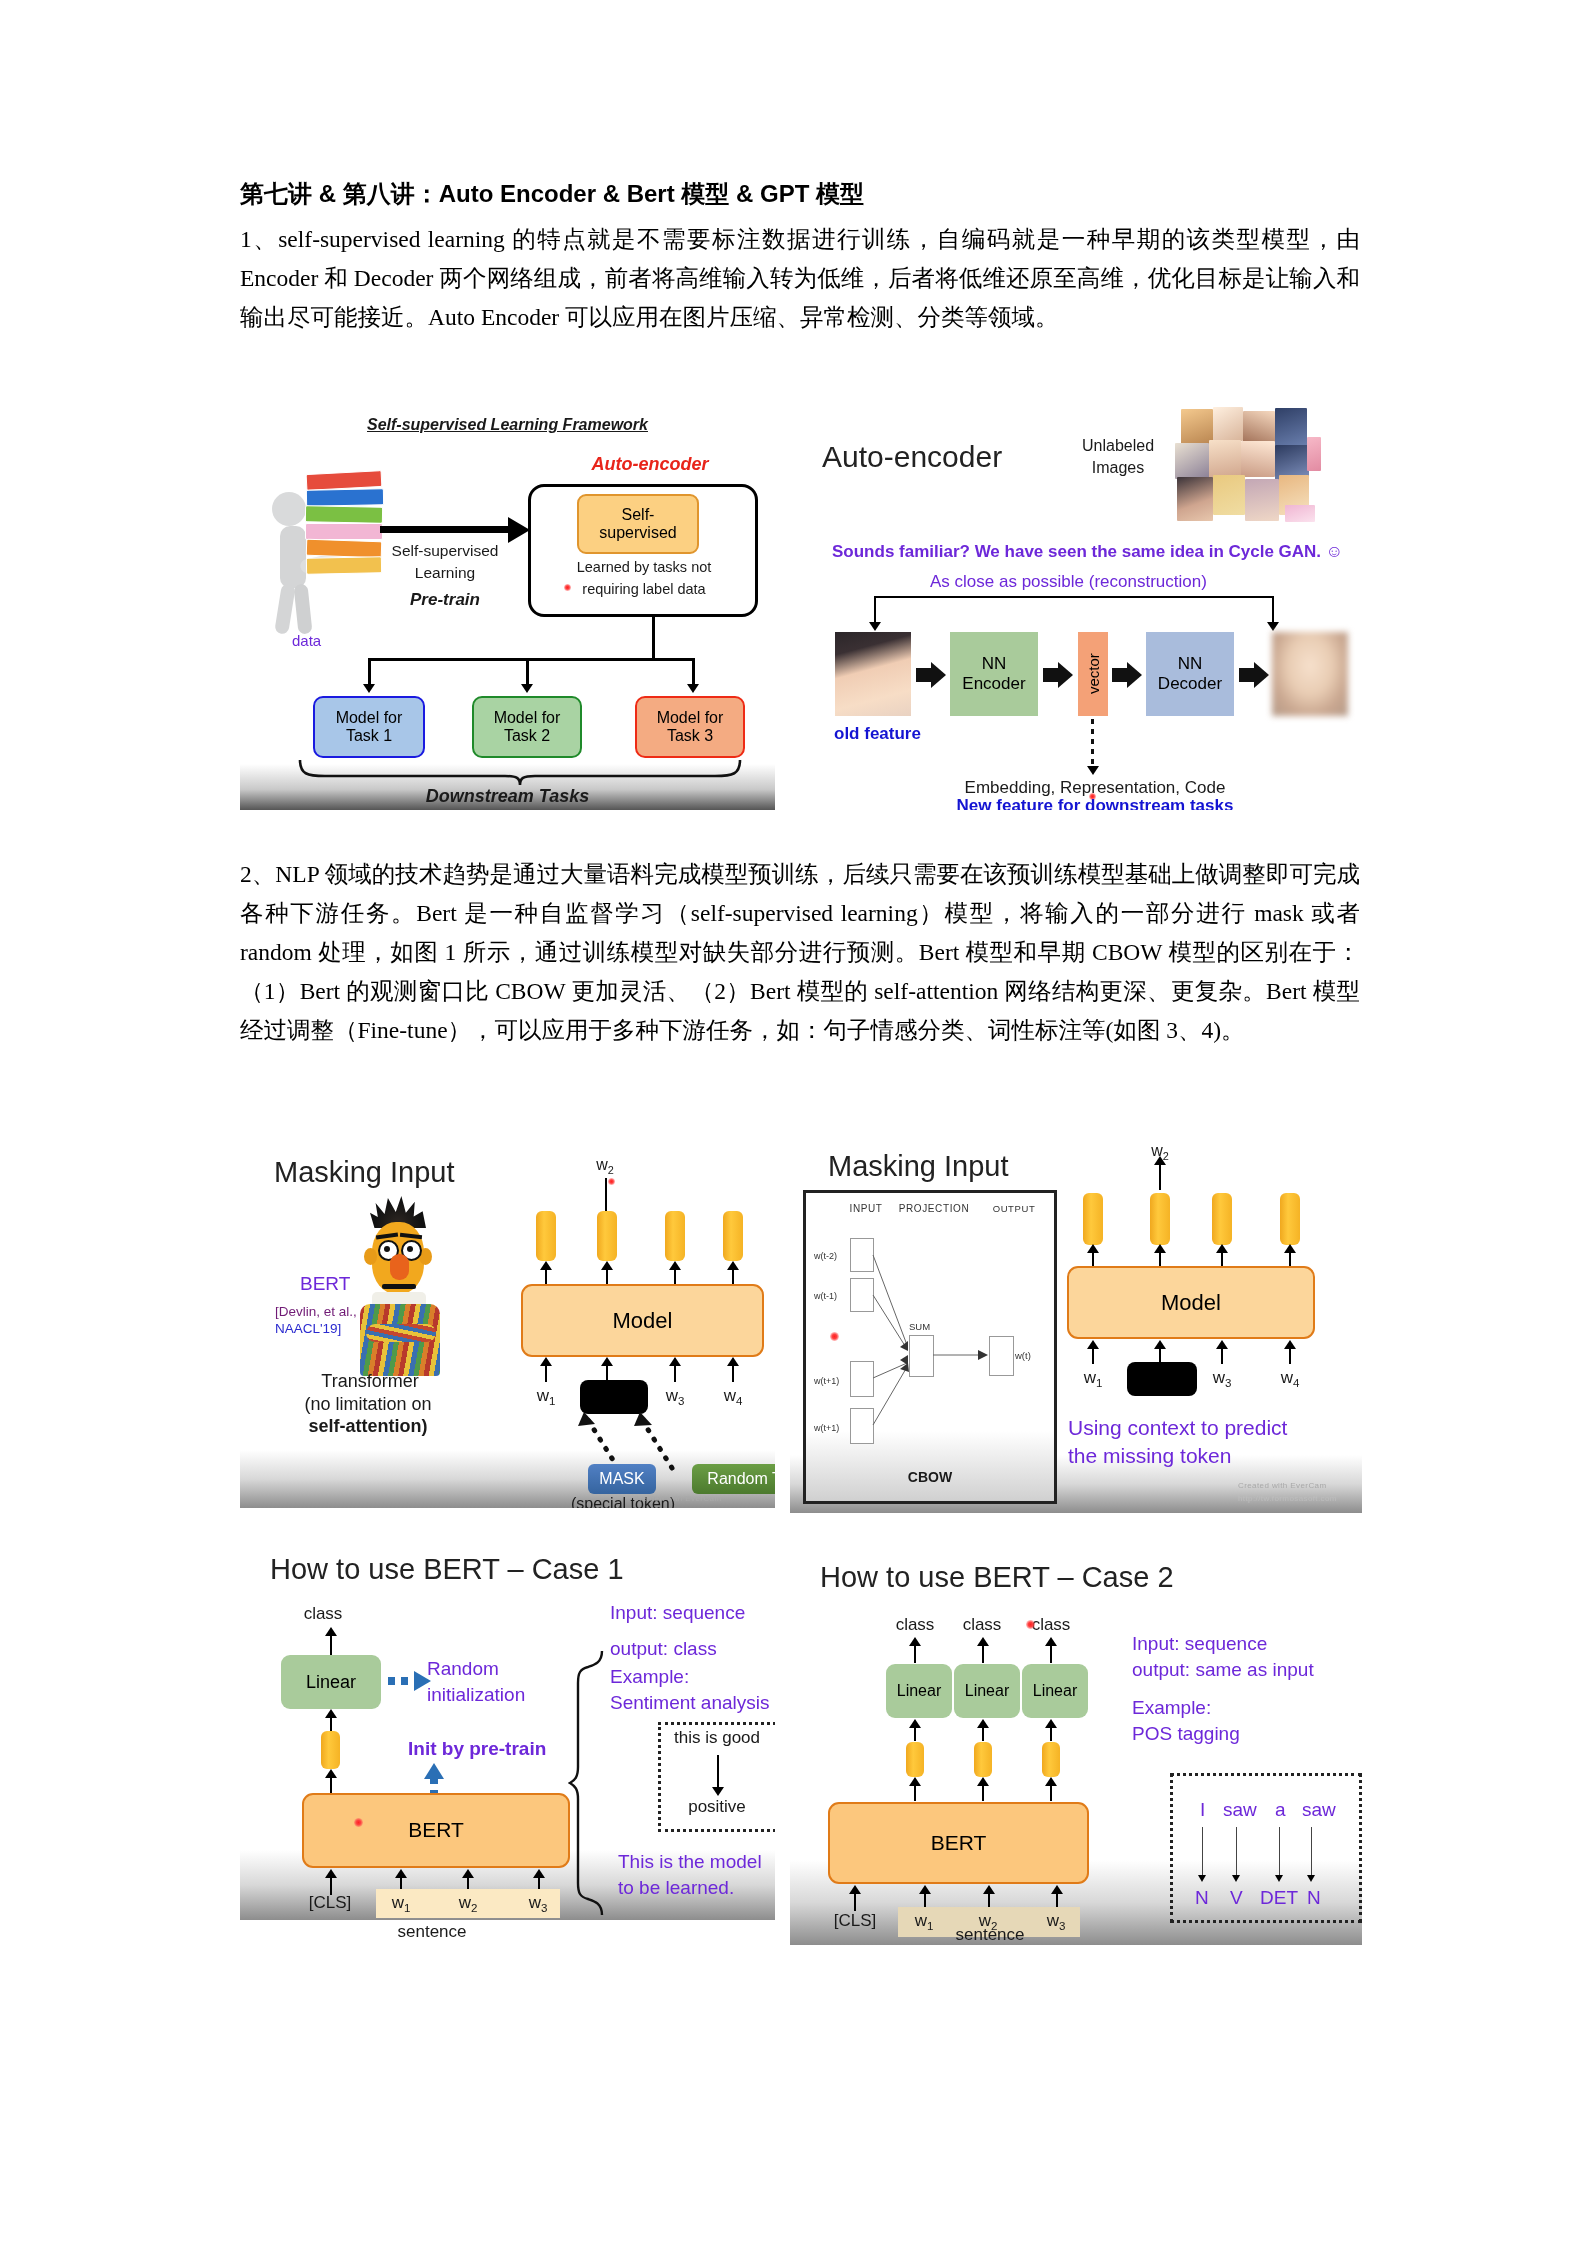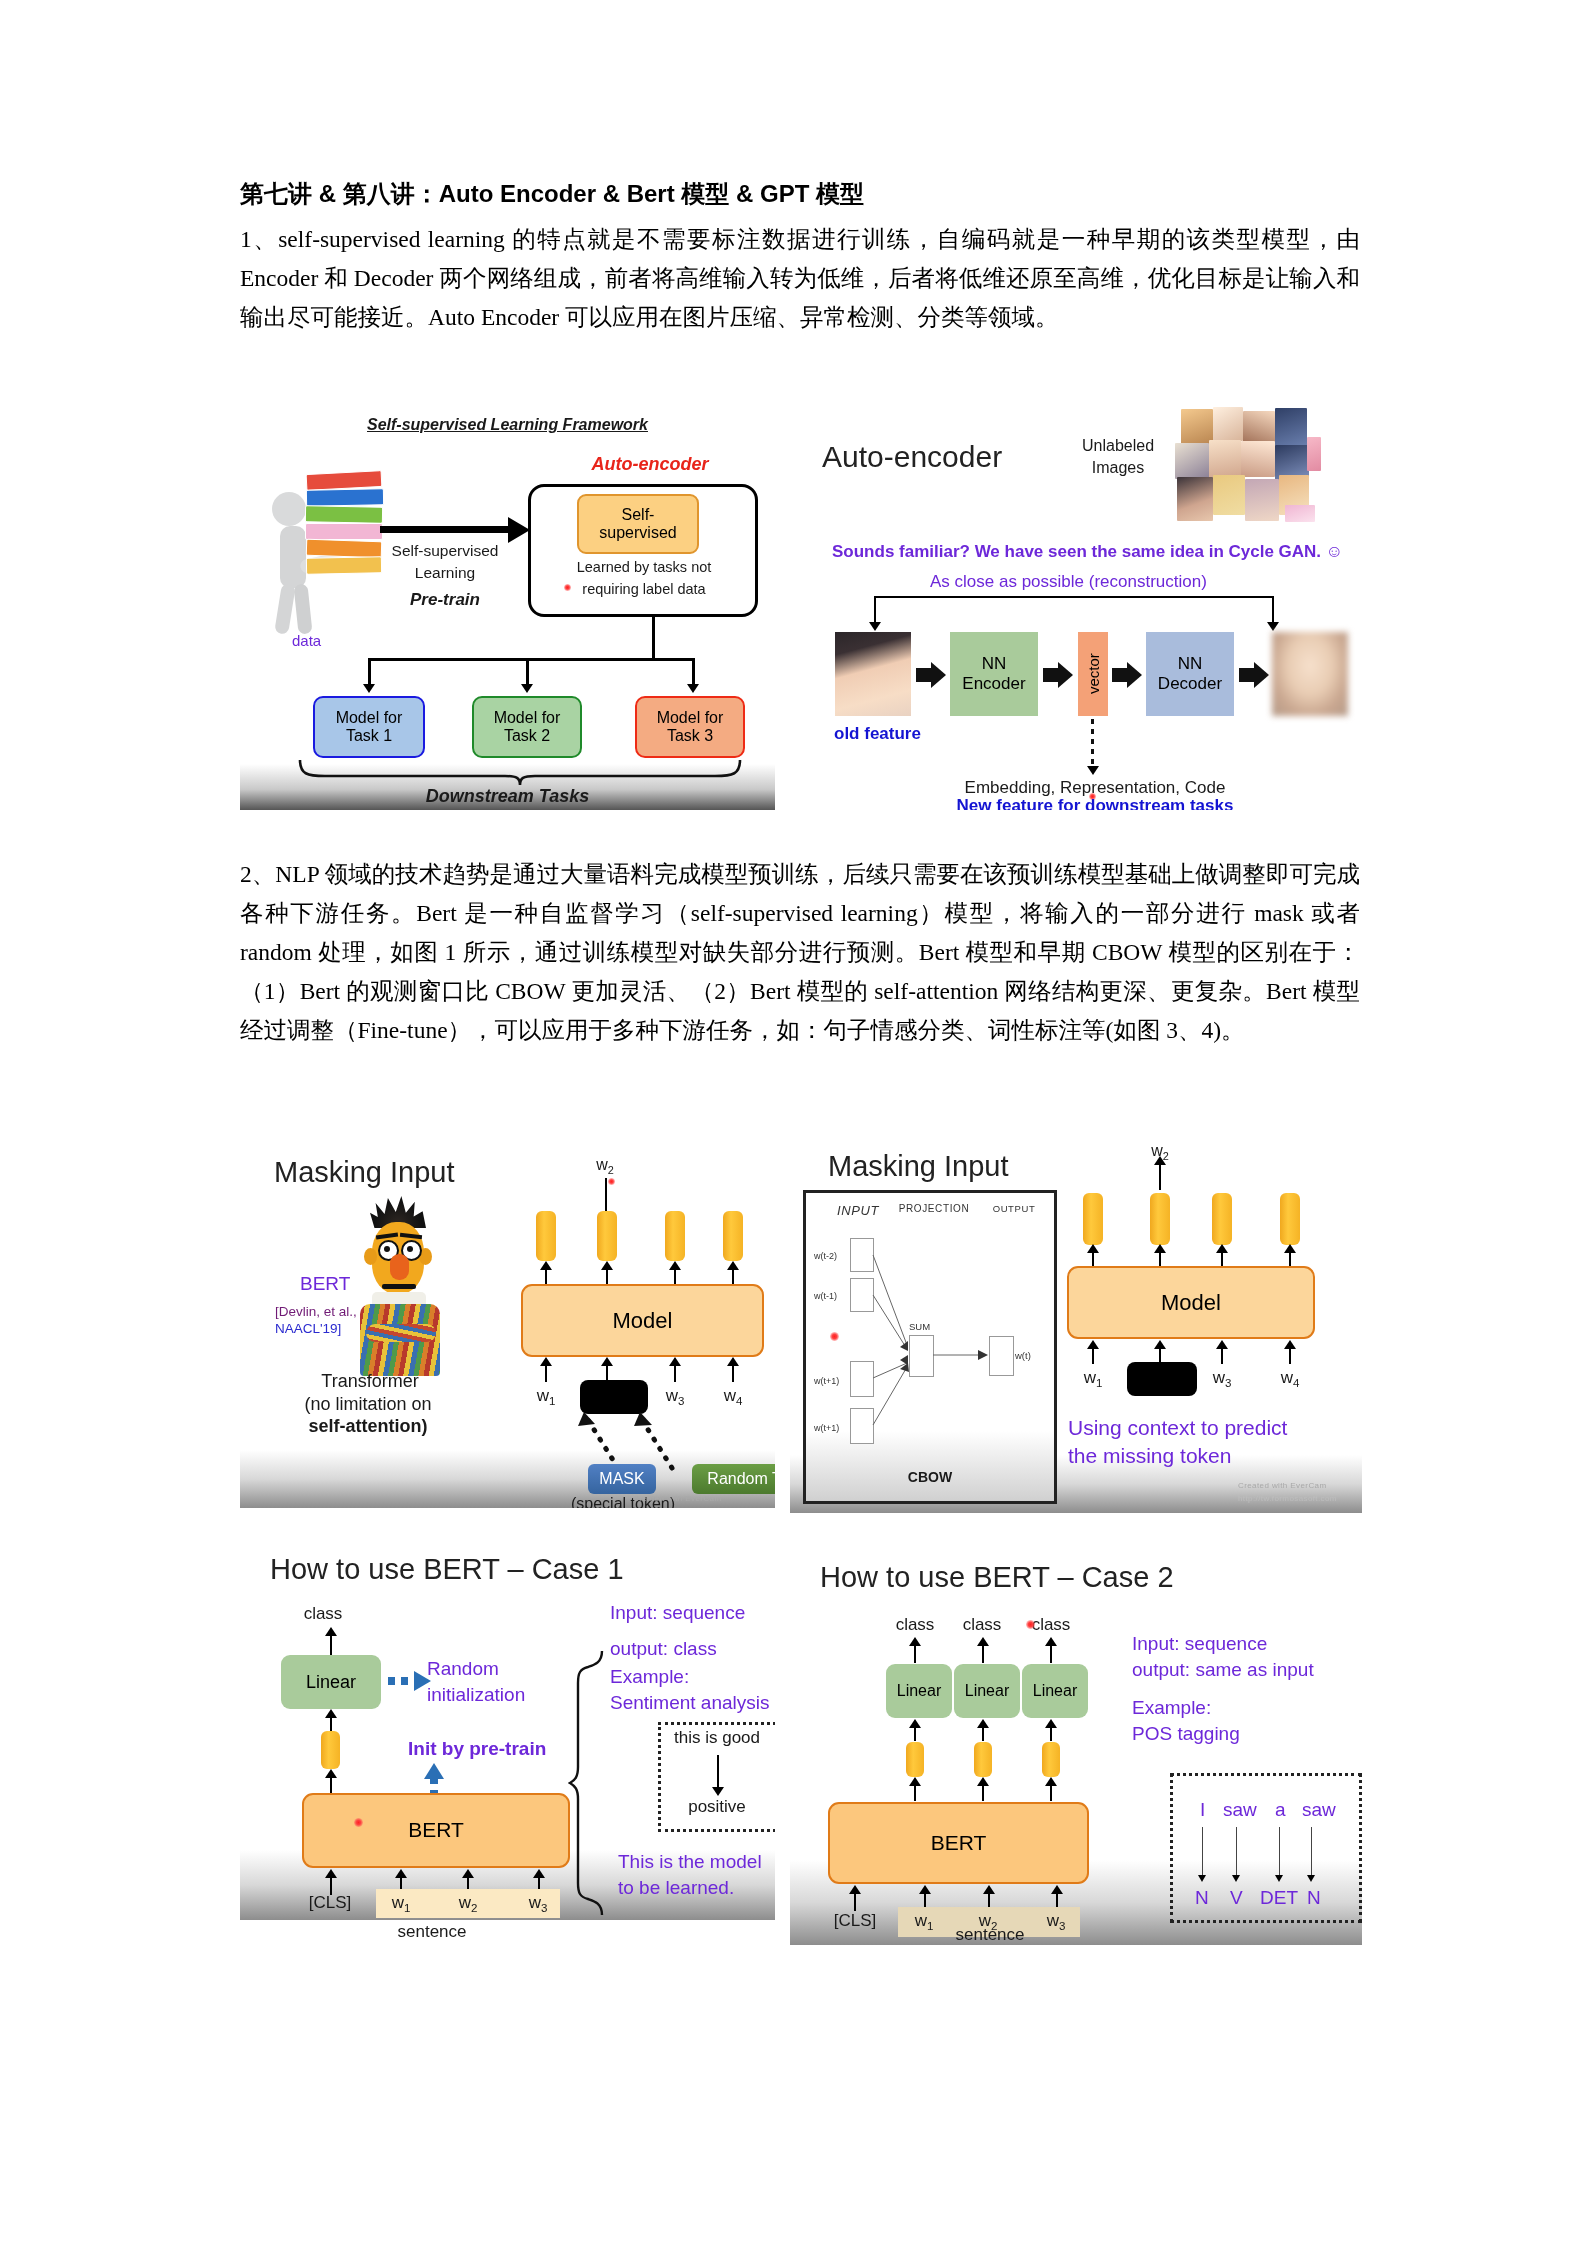--- a/index.html
+++ b/index.html
@@ -301,21 +301,21 @@
     <div class="watermark" style="left:393px;top:366px;">Created with EverCam</div>
   </div>
 
   <div class="fig" style="left:790px;top:1128px;width:572px;height:385px;">
     <div class="grad-floor2"></div>
 
     <div class="t" style="left:38px;top:22px;font-size:29px;color:#222;">Masking Input</div>
 
     <div style="position:absolute;left:13px;top:62px;width:248px;height:308px;border:3px solid #222;background:#fff;overflow:hidden;">
       <div style="position:absolute;left:0;right:0;bottom:0;height:70px;background:linear-gradient(to bottom,#fff,#d0d0d0);"></div>
-      <div class="tc" style="left:22px;top:10px;width:60px;font-size:13px;color:#333;letter-spacing:.6px;font-style:italic;">INPUT</div>
+      <div class="tc" style="left:30px;top:10px;width:60px;font-size:10px;color:#333;letter-spacing:.6px;">INPUT</div>
       <div class="tc" style="left:88px;top:10px;width:80px;font-size:10px;color:#333;letter-spacing:.6px;">PROJECTION</div>
       <div class="tc" style="left:178px;top:10px;width:60px;font-size:9.5px;color:#333;letter-spacing:.6px;">OUTPUT</div>
 
       <div class="t" style="left:8px;top:58px;font-size:9px;color:#333;">w(t-2)</div>
       <div class="t" style="left:8px;top:98px;font-size:9px;color:#333;">w(t-1)</div>
       <div class="t" style="left:8px;top:183px;font-size:9px;color:#333;">w(t+1)</div>
       <div class="t" style="left:8px;top:230px;font-size:9px;color:#333;">w(t+1)</div>
 
       <div style="position:absolute;left:44px;top:45px;width:22px;height:32px;border:1px solid #999;background:#fff;"></div>
       <div style="position:absolute;left:44px;top:85px;width:22px;height:32px;border:1px solid #999;background:#fff;"></div>

